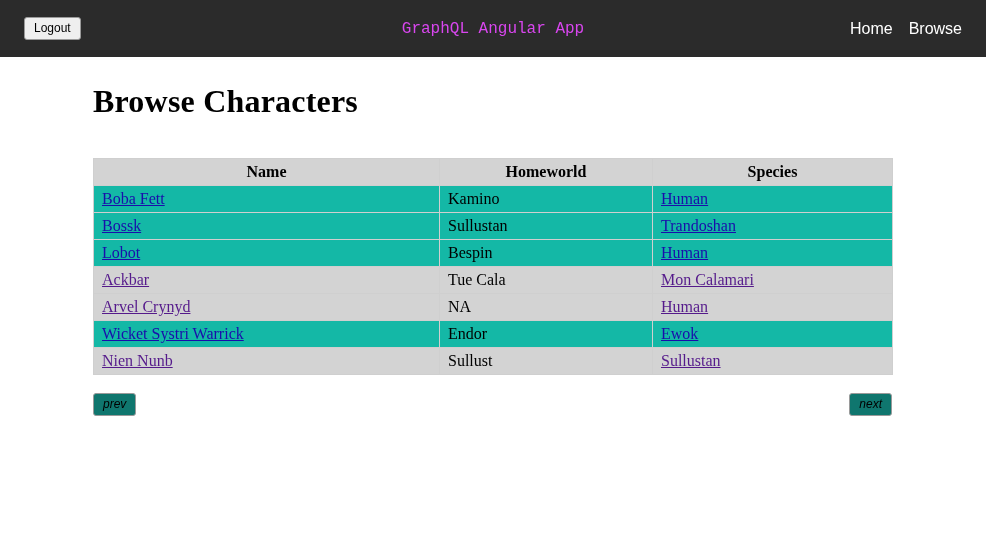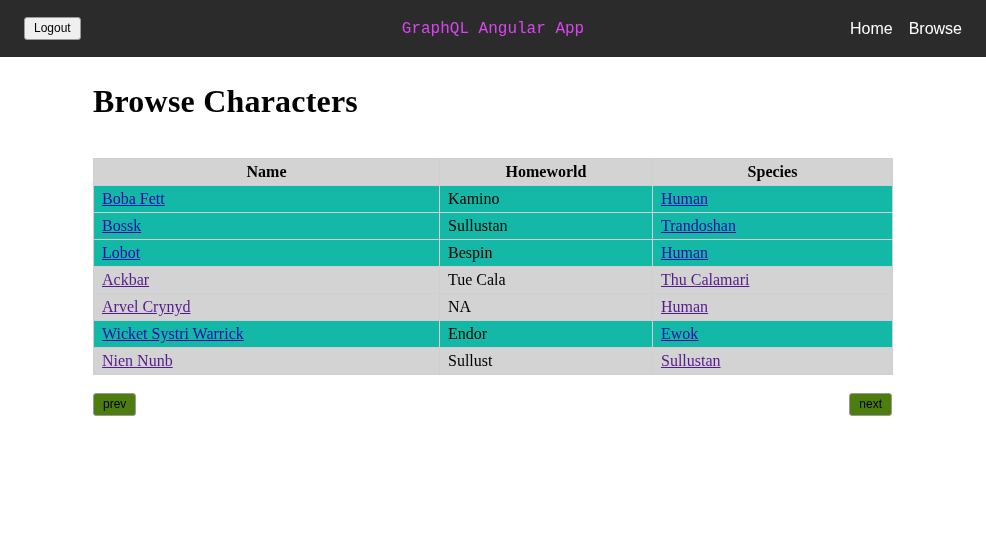--- a/index.html
+++ b/index.html
@@ -118,25 +118,26 @@
     width: 799px;
     margin-top: 18px;
     display: flex;
     justify-content: space-between;
   }
   .pager button {
     font-family: "Liberation Sans", sans-serif;
     font-size: 12px;
     line-height: 12px;
     color: #000000;
-    background: #4d7c0f;
+    background: #0f766e;
     border: 1px solid #9a9a9a;
     border-radius: 3px;
     padding: 4px 9px 5px 9px;
     cursor: pointer;
+    font-style: italic;
   }
 </style>
 </head>
 <body>
 
 <div class="navbar">
   <button class="logout-button">Logout</button>
 
   <div class="navbar-title">GraphQL Angular App</div>
 
@@ -176,21 +177,21 @@
           <td><a href="#">Trandoshan</a></td>
         </tr>
         <tr>
           <td><a href="#">Lobot</a></td>
           <td>Bespin</td>
           <td><a href="#">Human</a></td>
         </tr>
         <tr class="alt">
           <td><a href="#">Ackbar</a></td>
           <td>Tue Cala</td>
-          <td><a href="#">Thu Calamari</a></td>
+          <td><a href="#">Mon Calamari</a></td>
         </tr>
         <tr class="alt">
           <td><a href="#">Arvel Crynyd</a></td>
           <td>NA</td>
           <td><a href="#">Human</a></td>
         </tr>
         <tr>
           <td><a href="#">Wicket Systri Warrick</a></td>
           <td>Endor</td>
           <td><a href="#">Ewok</a></td>

